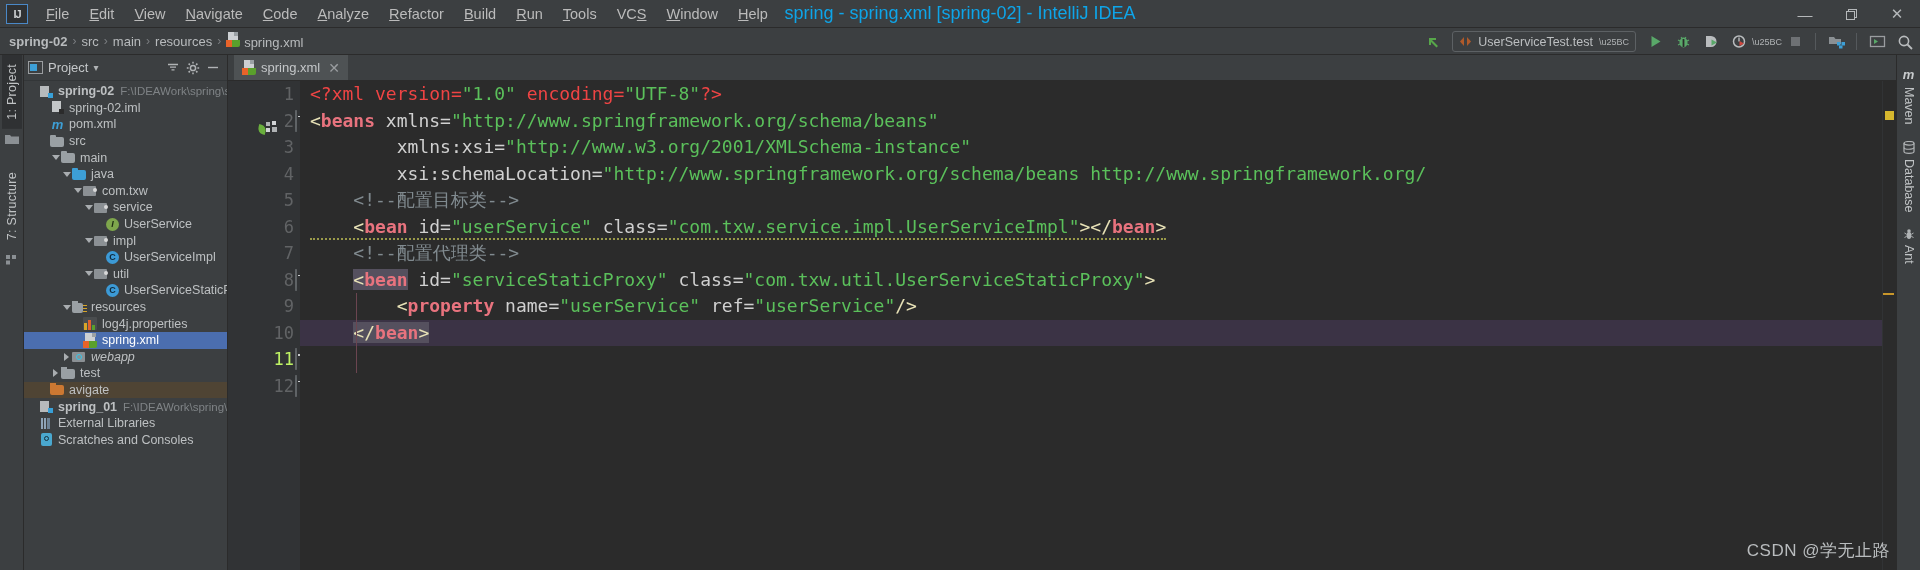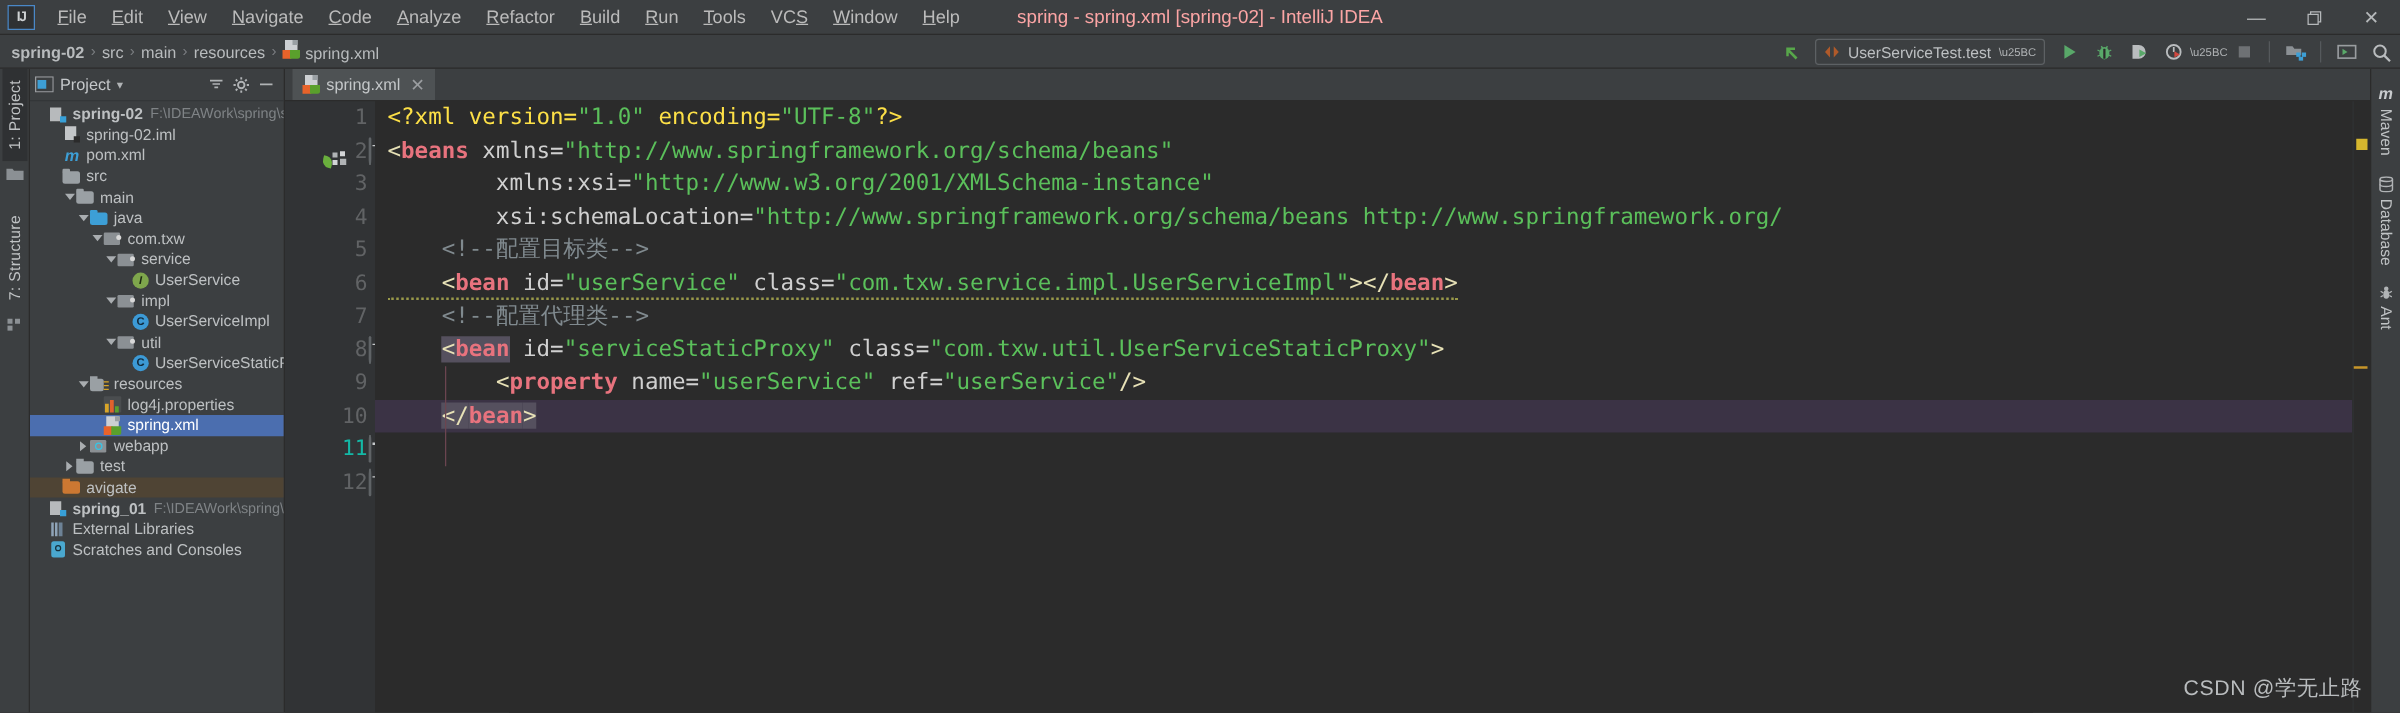--- a/index.html
+++ b/index.html
@@ -22,21 +22,21 @@
     border: 1px solid #4a88c7; background: #2f3133; color: #cfd2d4;
     font-size: 11px; font-weight: bold; display: flex; align-items: center; justify-content: center;
     letter-spacing: -1px;
   }
   .menu-item {
     color: #bbbbbb; font-size: 14.5px; padding: 3px 10px; white-space: nowrap;
   }
   .menu-item .mn { text-decoration: underline; }
   .win-title {
     position: absolute; left: 0; right: 0; text-align: center;
-    color: #fca5a5; font-size: 15px; pointer-events: none;
+    color: #0ea5e9; font-size: 18px; pointer-events: none;
   }
   .wincontrols { position: absolute; right: 0; top: 0; height: 28px; display: flex; align-items: center; }
   .wc { width: 46px; height: 28px; display: flex; align-items: center; justify-content: center; color: #b5b8ba; font-size: 15px; }
 
   
   .navrow {
     height: 27px; flex: 0 0 27px; background: #3c3f41; display: flex; align-items: center;
     border-bottom: 1px solid #2b2b2b; position: relative;
   }
   .crumbs { display: flex; align-items: center; padding-left: 6px; }
@@ -146,21 +146,21 @@
 
   .editor-wrap { flex: 1; display: flex; min-height: 0; position: relative; }
   .gutter {
     width: 72px; flex: 0 0 72px; background: #313335; position: relative;
     font-family: "DejaVu Sans Mono", monospace;
   }
   .gutter .gline {
     height: 26.5px; display: flex; align-items: center; justify-content: flex-end;
     color: #616365; font-size: 17px; padding-right: 6px; position: relative;
   }
-  .gutter .gline.cur { color: #14b8a6; text-align: center; }
+  .gutter .gline.cur { color: #bef264; text-align: center; }
   .gmark { position: absolute; left: 38px; top: 50%; transform: translateY(-50%); }
   .spring-leaf { width: 19px; height: 15px; position: relative; }
   .spring-leaf i { position: absolute; display: block; }
   .spring-leaf .sq1 { left:0; top:1px; width:4px; height:4px; background:#b0b3b5; }
   .spring-leaf .sq2 { left:6px; top:0px; width:4px; height:4px; background:#d2d4d6; }
   .spring-leaf .sq3 { left:0; top:7px; width:4px; height:4px; background:#d2d4d6; }
   .spring-leaf .sq4 { left:6px; top:6px; width:5px; height:5px; background:#b0b3b5; }
   .spring-leaf .lf { right:0; top:4px; width:8px; height:9px; background:#6aaf3d; border-radius: 0 70% 0 70%; transform: rotate(15deg); }
 
   .foldmark { position: absolute; right: 3px; top: 50%; transform: translateY(-50%); }
@@ -173,21 +173,21 @@
     flex: 1; position: relative; background: #2b2b2b; overflow: hidden;
     font-family: "DejaVu Sans Mono", monospace; font-size: 18px;
   }
   .cline { height: 26.5px; line-height: 26.5px; white-space: pre; position: relative; padding-left: 10px; color: #a9b7c6; }
   .cline.hl11 { background: #3b3345; }
   .tk-tagname { color: #e8737e; font-weight: bold; }
   .tk-angle { color: #e8e2b7; }
   .tk-attr { color: #d0d0d0; }
   .tk-valg { color: #5bc05b; }
   .tk-comment { color: #808a8f; }
-  .tk-plain { color: #fde047; }
+  .tk-plain { color: #ef4444; }
   .matchhl { background: #55505e; }
   .warnul { border-bottom: 2px dotted #9a9a4a; padding-bottom: 1px; }
 
   
   .markerbar { width: 14px; flex: 0 0 14px; background: #2b2b2b; position: relative; border-left: 1px solid #313335; }
   .mk { position: absolute; right: 2px; width: 9px; height: 9px; }
   .mk.warn { background: #d6b72e; }
   .mk.dash { height: 2px; width: 11px; background: #c8962a; }
 
   
@@ -509,21 +509,21 @@
           <div class="row sel" style="padding-left: 48px;">
             <span class="arrow spacer"></span>
             <span class="ic xmlico">
               <i class="pg"></i>
               <i class="fold"></i>
               <i class="tagl"></i>
               <i class="tagr"></i>
             </span>
             <span class="lbl">spring.xml</span>
           </div>
-          <div class="row" style="padding-left: 37px;">
+          <div class="row" style="padding-left: 37px; font-style: italic;">
             <span class="arrow">
               <span class="tri-r"></span>
             </span>
             <span class="ic ic-webfolder">
               <i class="f"></i>
               <i class="d"></i>
             </span>
             <span class="lbl">webapp</span>
           </div>
           <div class="row" style="padding-left: 26px;">

